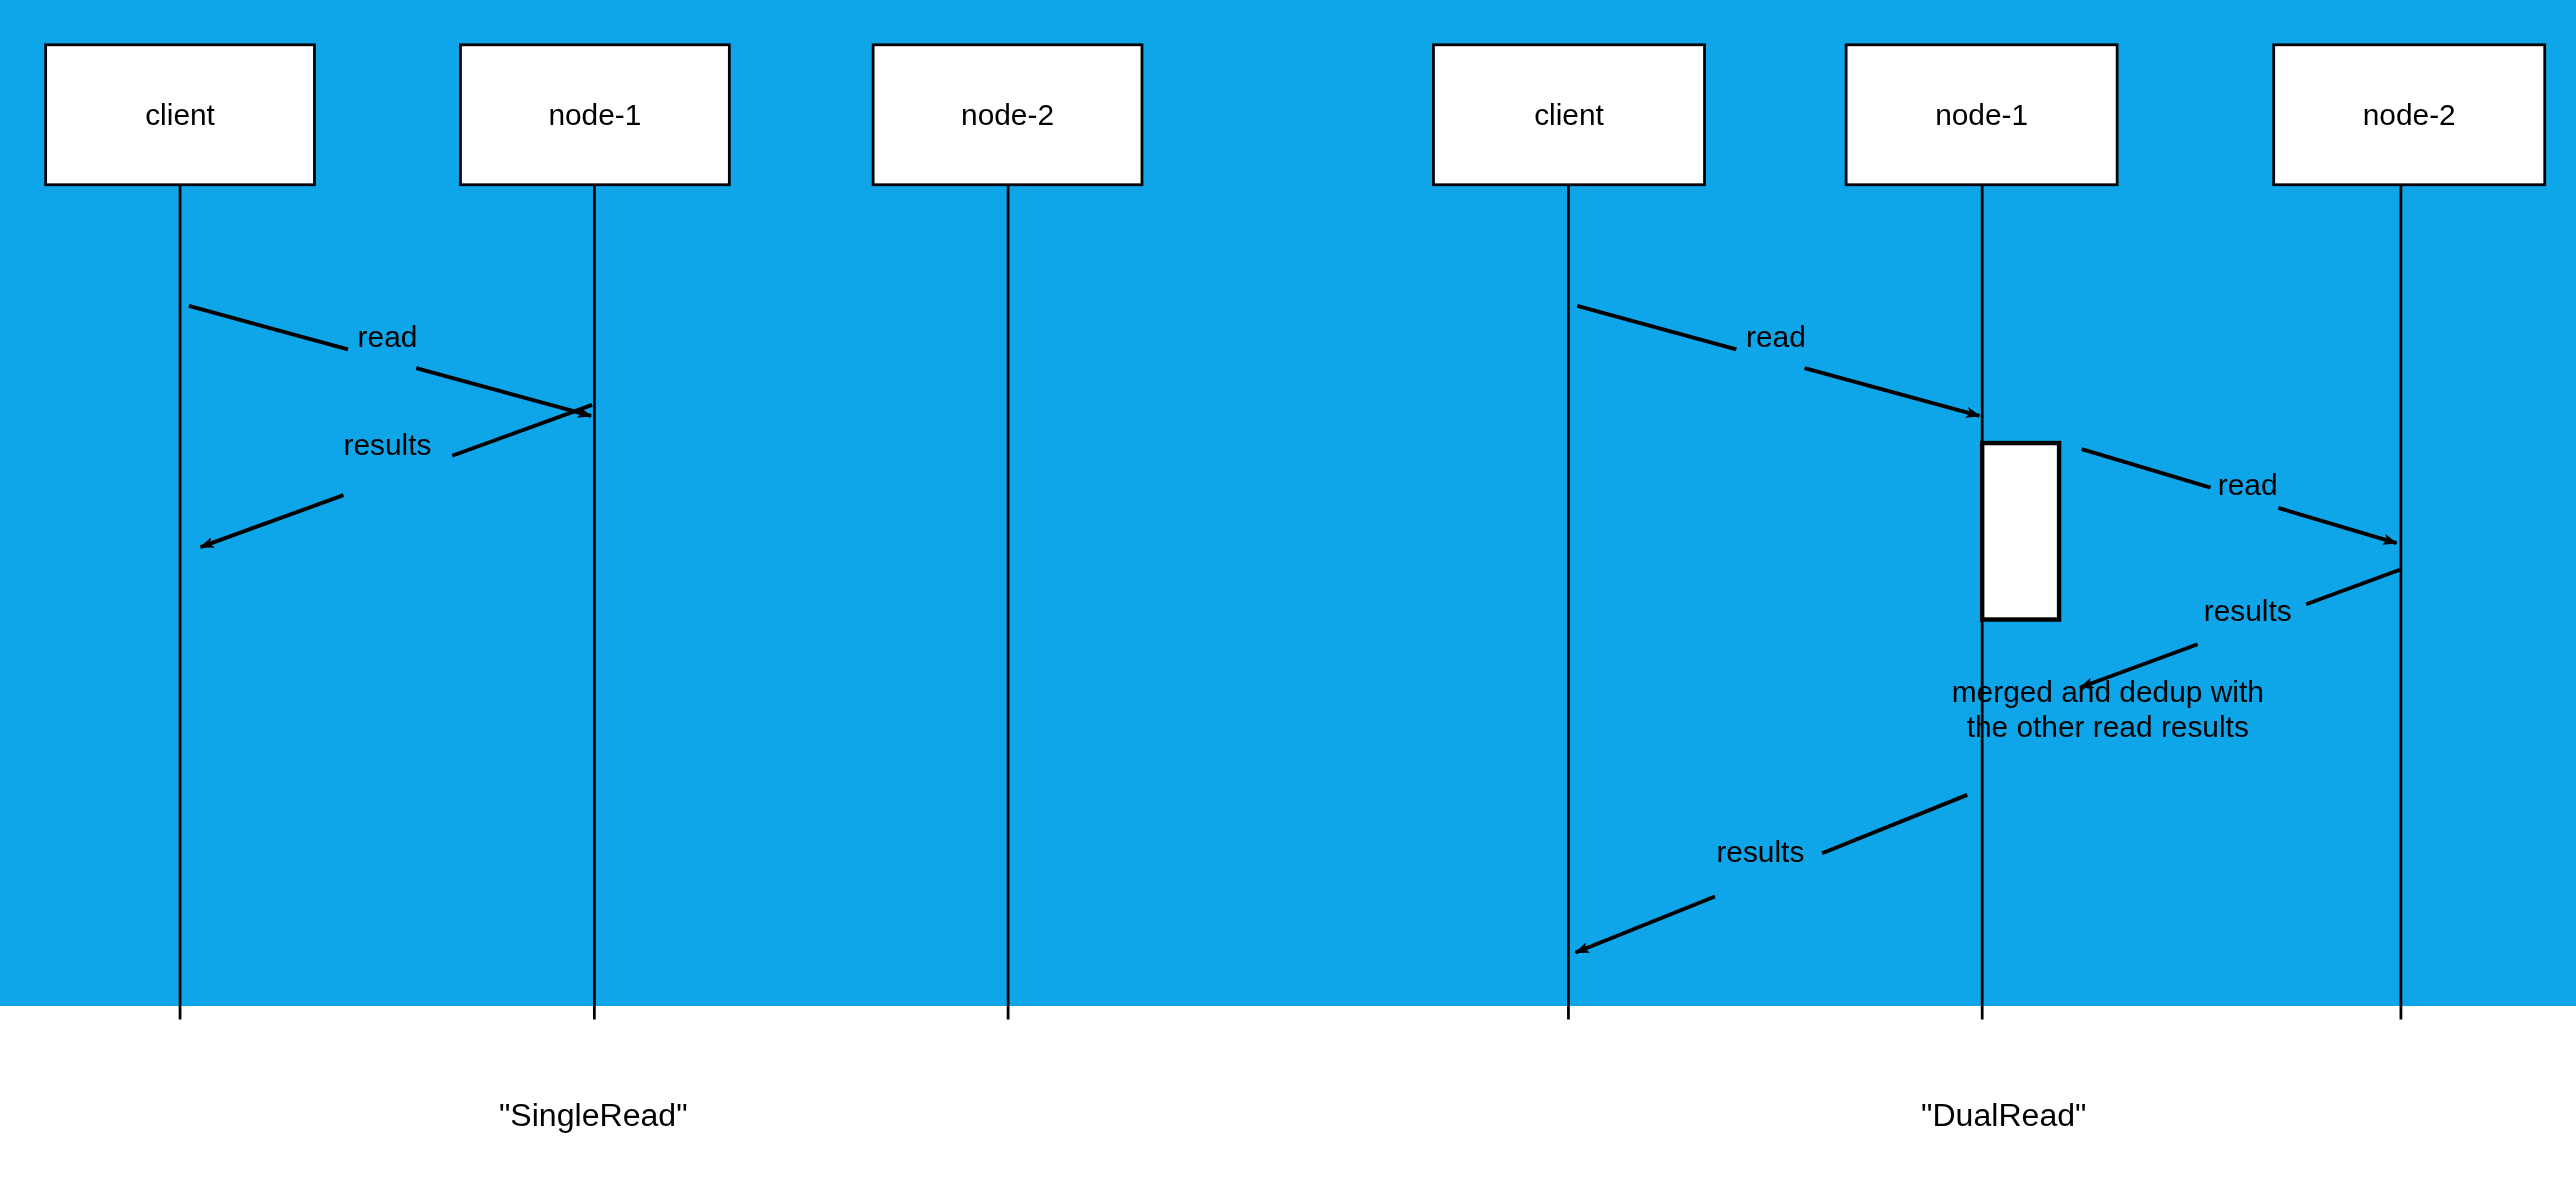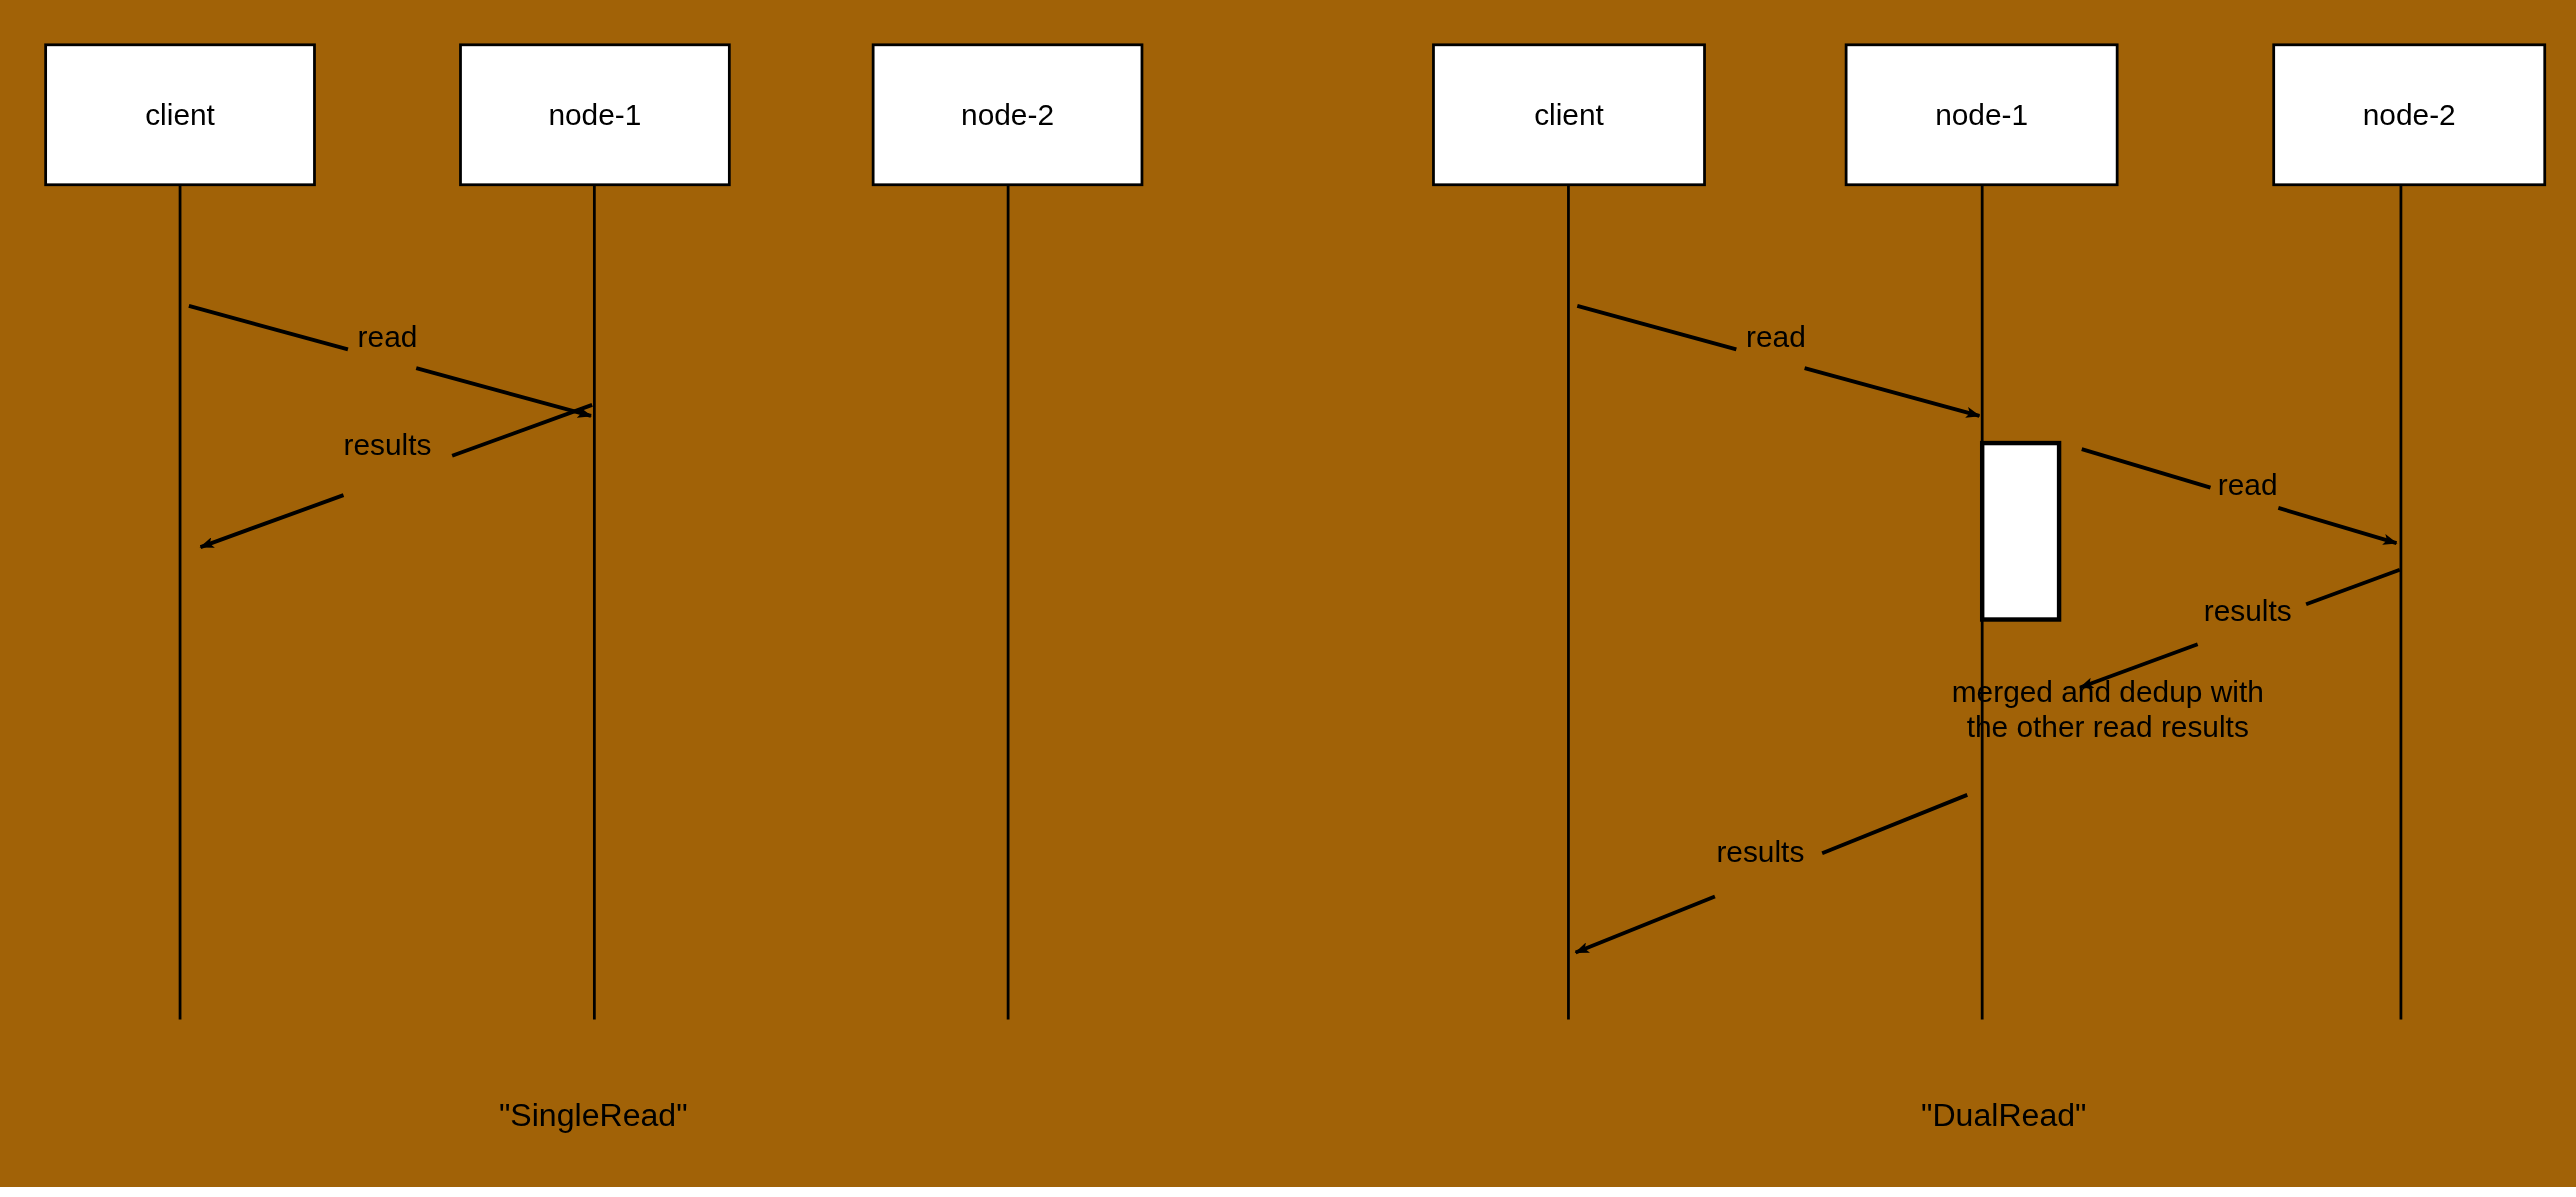--- a/index.html
+++ b/index.html
@@ -9,22 +9,22 @@
   }
   body {
     width: 2576px;
     height: 1197px;
     font-family: "Liberation Sans", sans-serif;
     overflow: hidden;
   }
   #diagram-root {
     position: relative;
     width: 2576px;
-    height: 1187px;
-    background: #a16207;
+    height: 1006px;
+    background: #0ea5e9;
     text-decoration: underline;
   }
   svg.diagram-canvas {
     position: absolute;
     top: 0;
     left: 0;
     width: 2576px;
     height: 1197px;
     display: block;
   }

